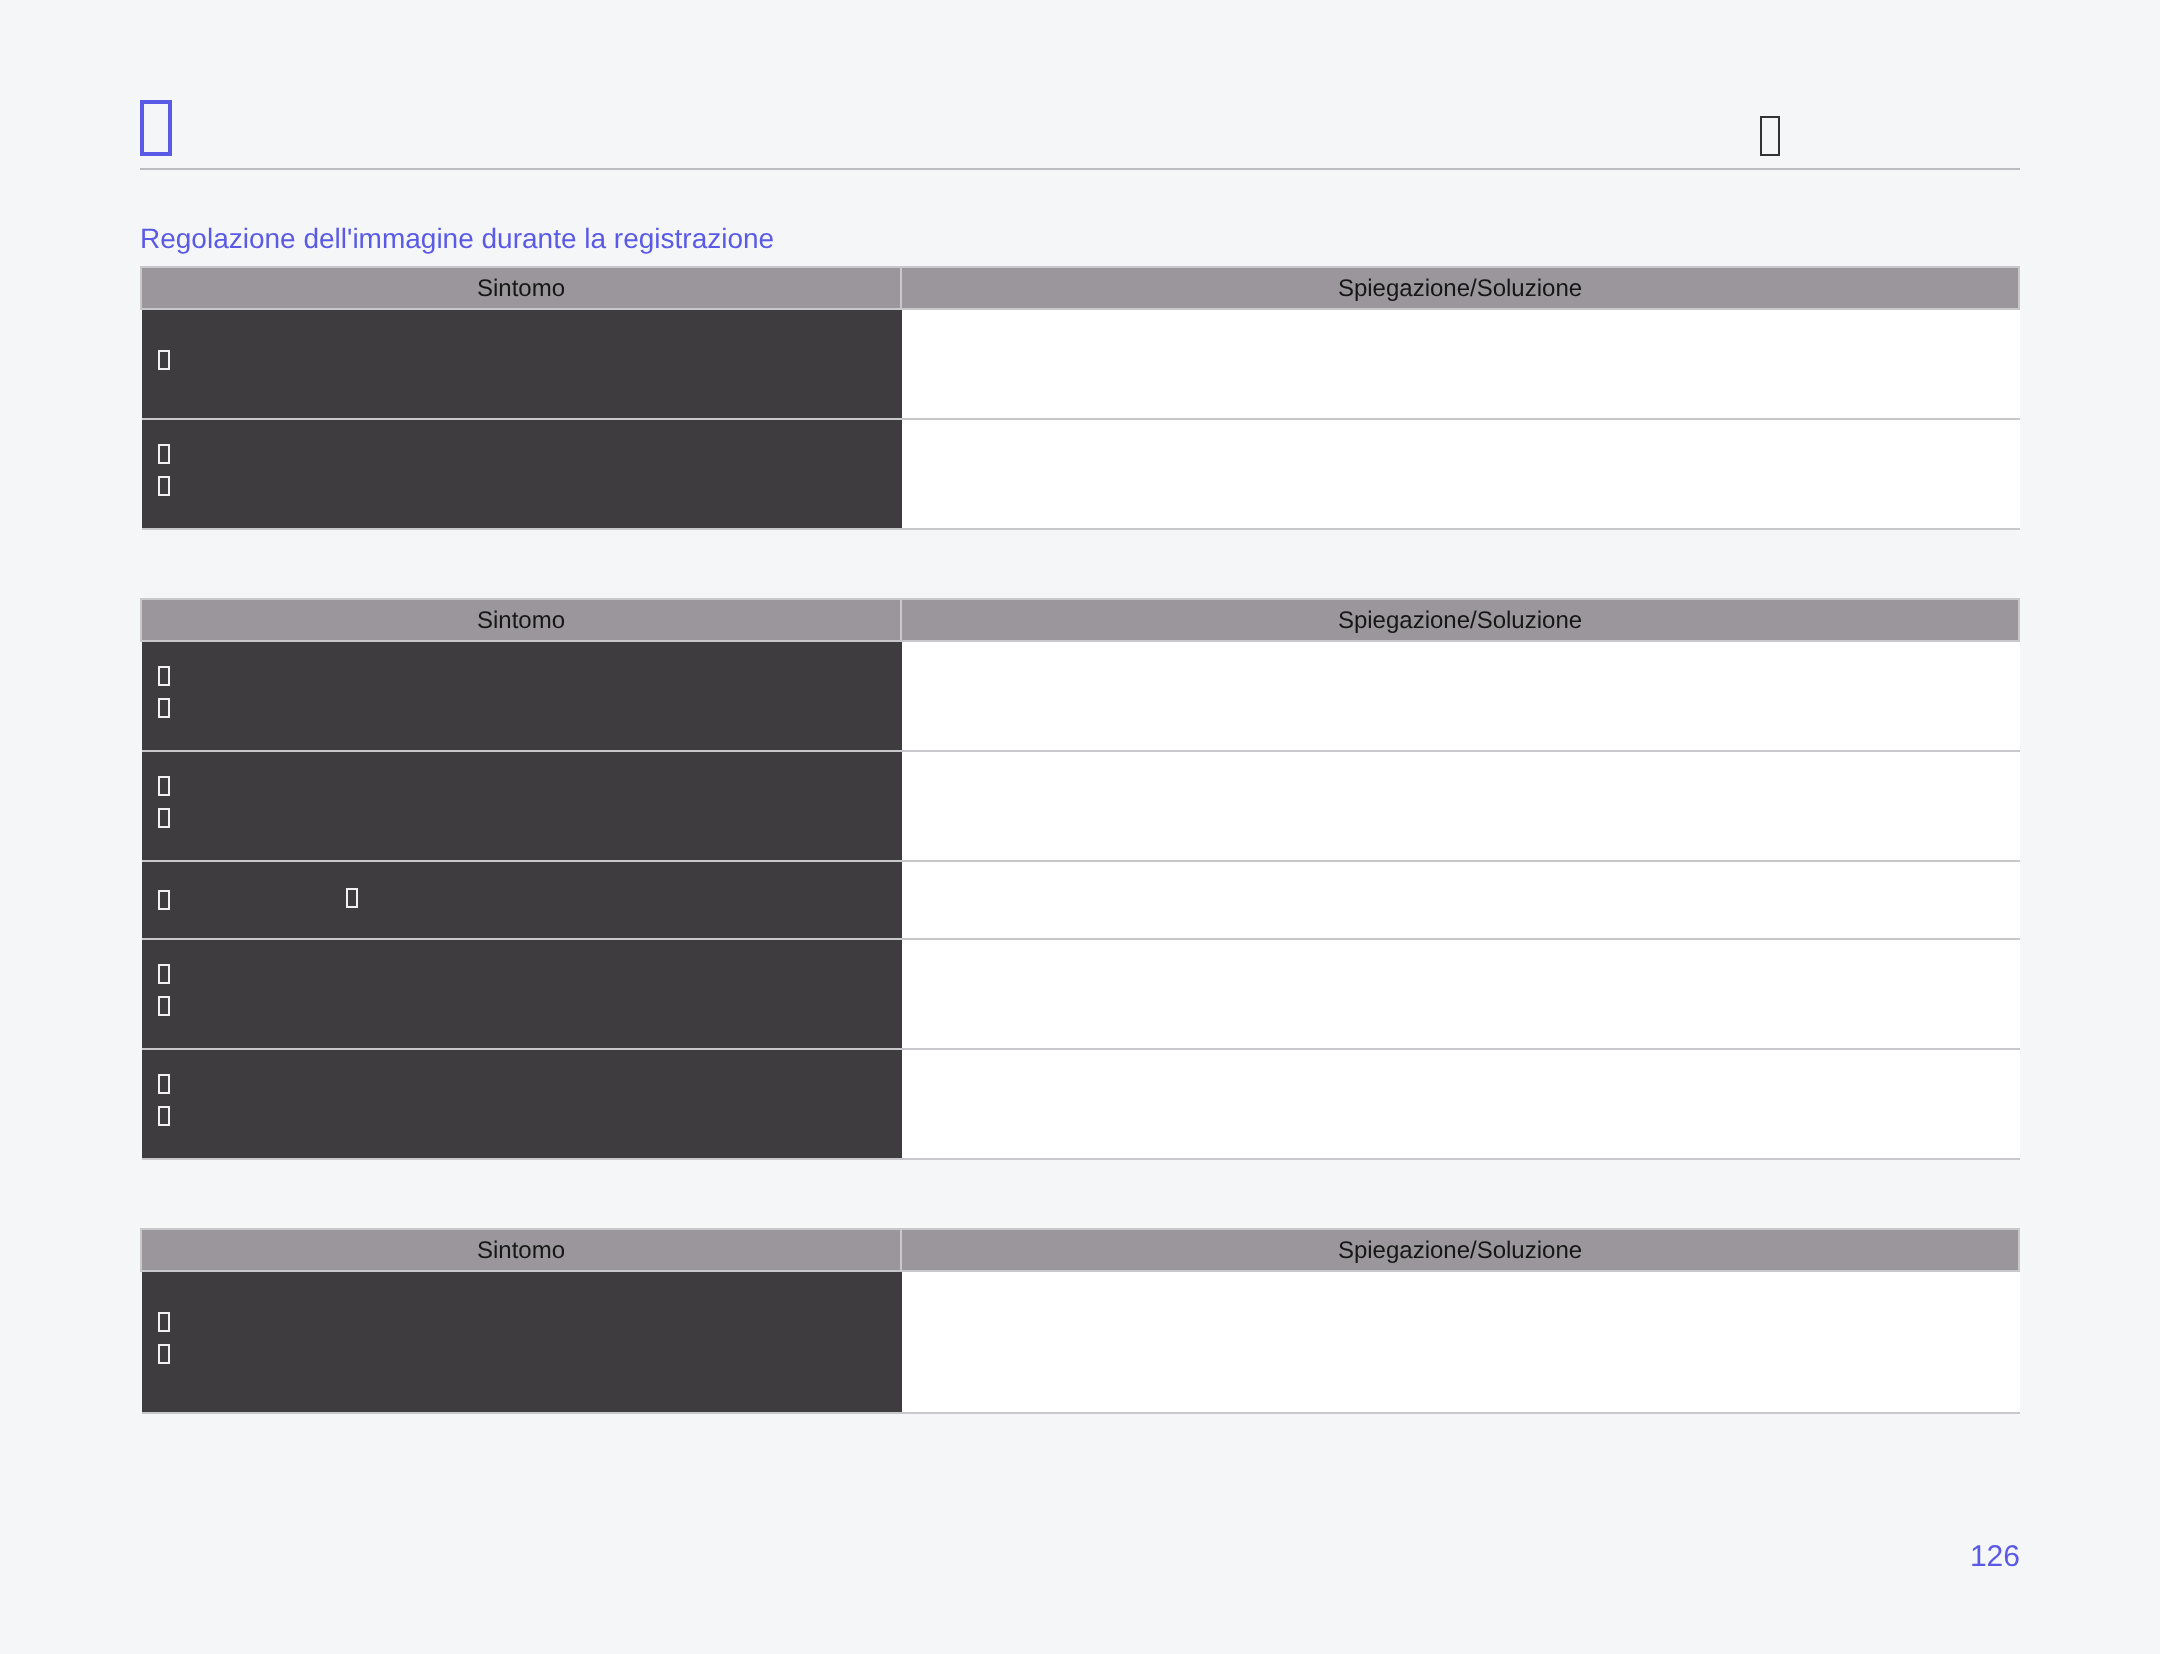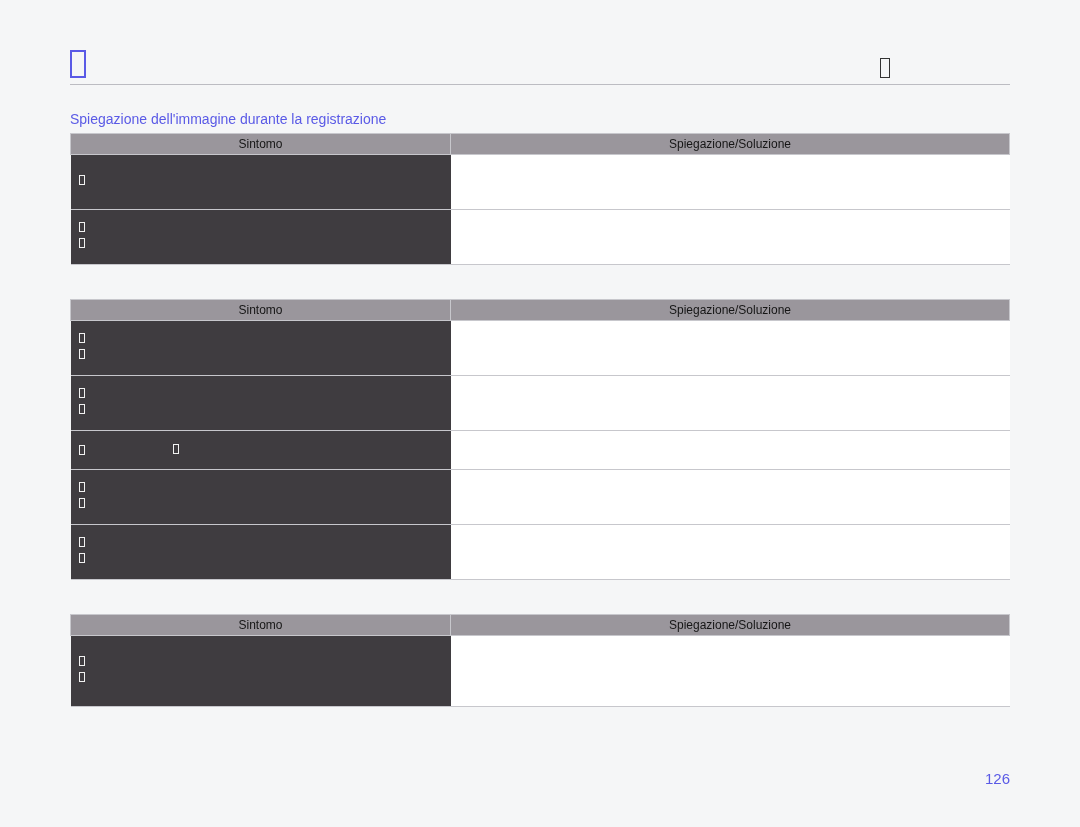--- a/index.html
+++ b/index.html
@@ -81,21 +81,21 @@
   .ph { visibility: hidden; } 
 </style>
 </head>
 <body>
 
 <div class="top-header">
   <span class="top-left-icon"></span>
   <span class="top-right-icon"></span>
 </div>
 
-<div class="section-title">Spiegazione dell'immagine durante la registrazione</div>
+<div class="section-title">Regolazione dell'immagine durante la registrazione</div>
 
 <table class="ts">
   <thead>
     <tr>
       <th>Sintomo</th>
       <th>Spiegazione/Soluzione</th>
     </tr>
   </thead>
   <tbody>
     <tr>

